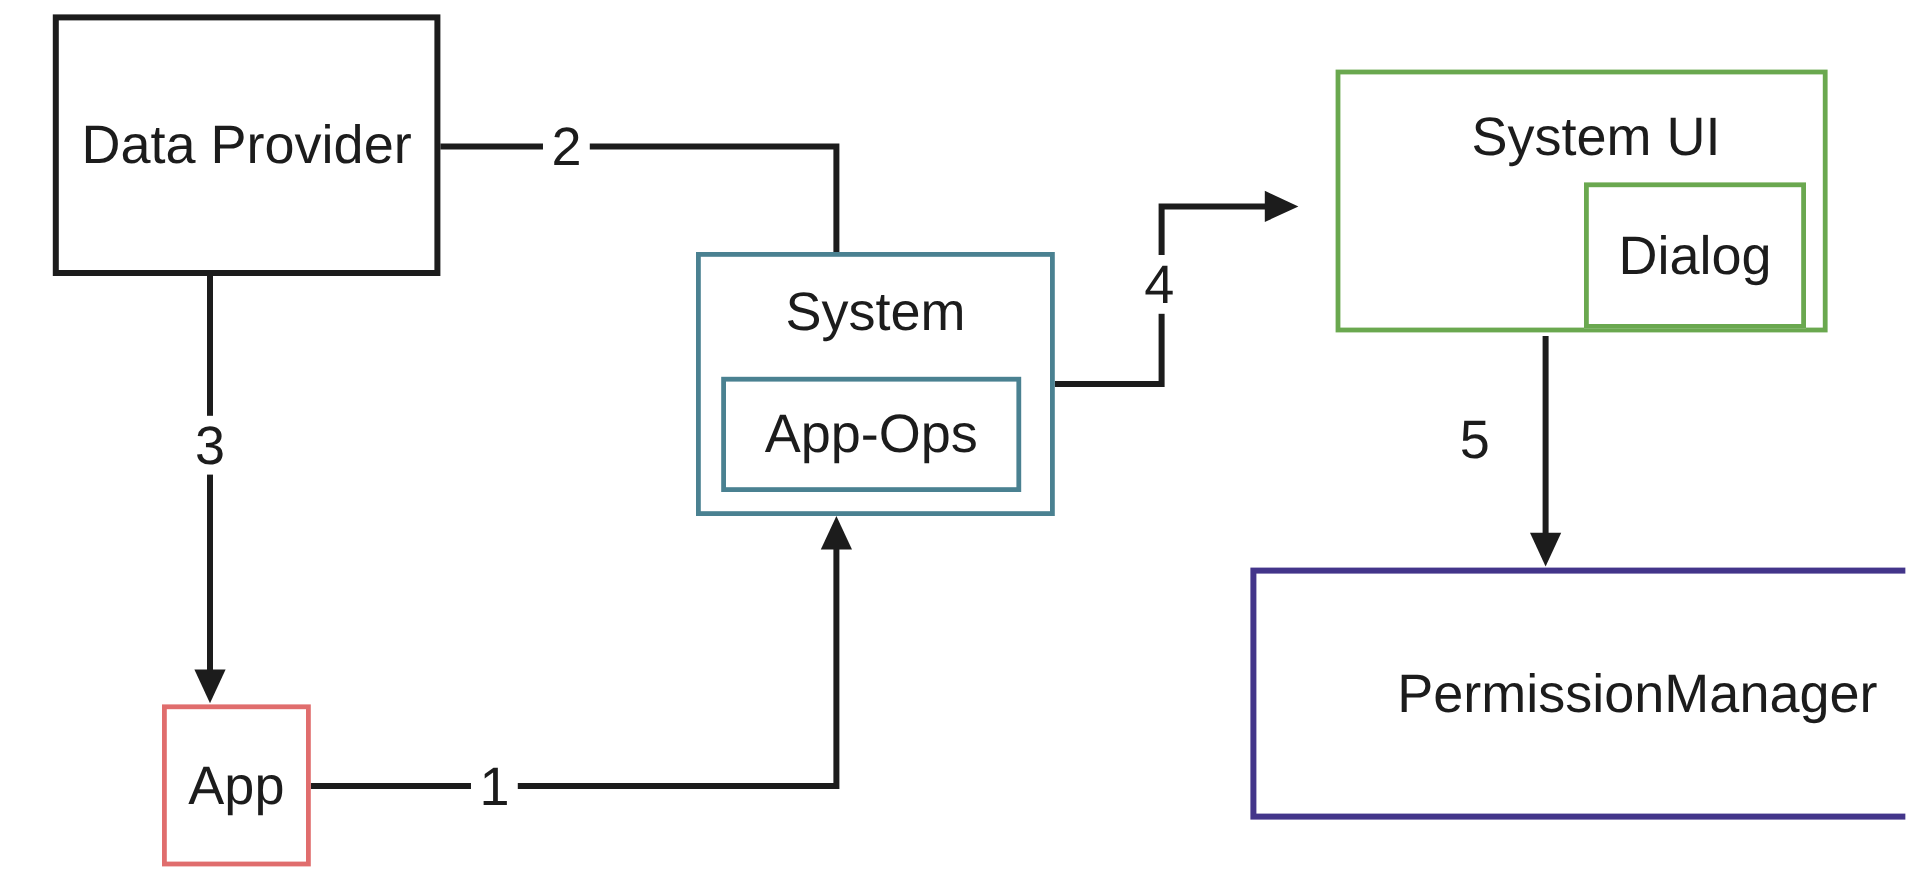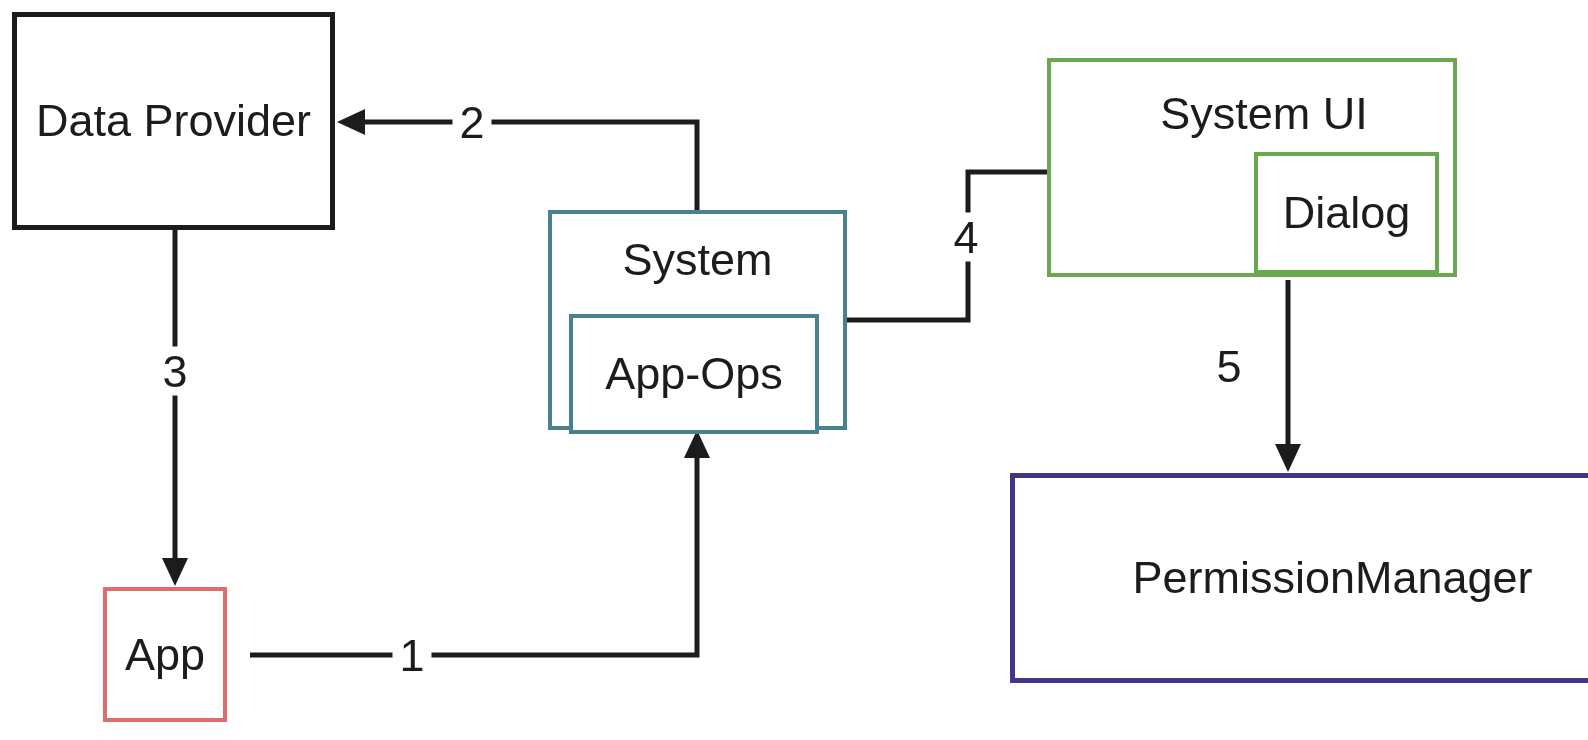--- a/index.html
+++ b/index.html
@@ -31,20 +31,21 @@
     stroke: var(--ink);
     stroke-width: 5;
   }
   svg.edges polygon { fill: var(--ink); }
   .node {
     position: absolute;
     background: var(--bg);
     display: flex;
     align-items: center;
     justify-content: center;
+    margin-left: 32px;
   }
   .node-label {
     font-size: 45px;
     line-height: 1.1;
     white-space: nowrap;
     color: var(--ink);
   }
   .heading-top {
     align-items: flex-start;
   }
@@ -107,26 +108,26 @@
   <div class="node box-black" style="left:12px; top:12px; width:323px; height:218px;">
     <span class="node-label">Data Provider</span>
   </div>
 
   <div class="node box-red" style="left:103px; top:587px; width:124px; height:135px;">
     <span class="node-label">App</span>
   </div>
 
   <div class="node box-teal heading-top" style="left:548px; top:210px; width:299px; height:220px;">
     <span class="node-label" style="margin-top:21px;">System</span>
-    <div class="subnode box-teal" style="left:17px; top:100px; width:250px; height:120px;">
+    <div class="subnode box-teal" style="left:17px; top:100px; width:250px; height:96px;">
       <span class="node-label">App-Ops</span>
     </div>
   </div>
 
-  <div class="node box-green heading-top" style="left:1047px; top:58px; width:410px; height:219px;padding-left:24px;">
+  <div class="node box-green heading-top" style="left:1081px; top:58px; width:410px; height:219px;padding-left:24px;">
     <span class="node-label" style="margin-top:27px;">System UI</span>
     <div class="subnode box-green" style="left:203px; top:90px; width:185px; height:122px;text-align:center;">
       <span class="node-label">Dialog</span>
     </div>
   </div>
 
   <div class="node box-purple" style="left:1010px; top:473px; width:645px; height:210px;">
     <span class="node-label">PermissionManager</span>
   </div>
 

